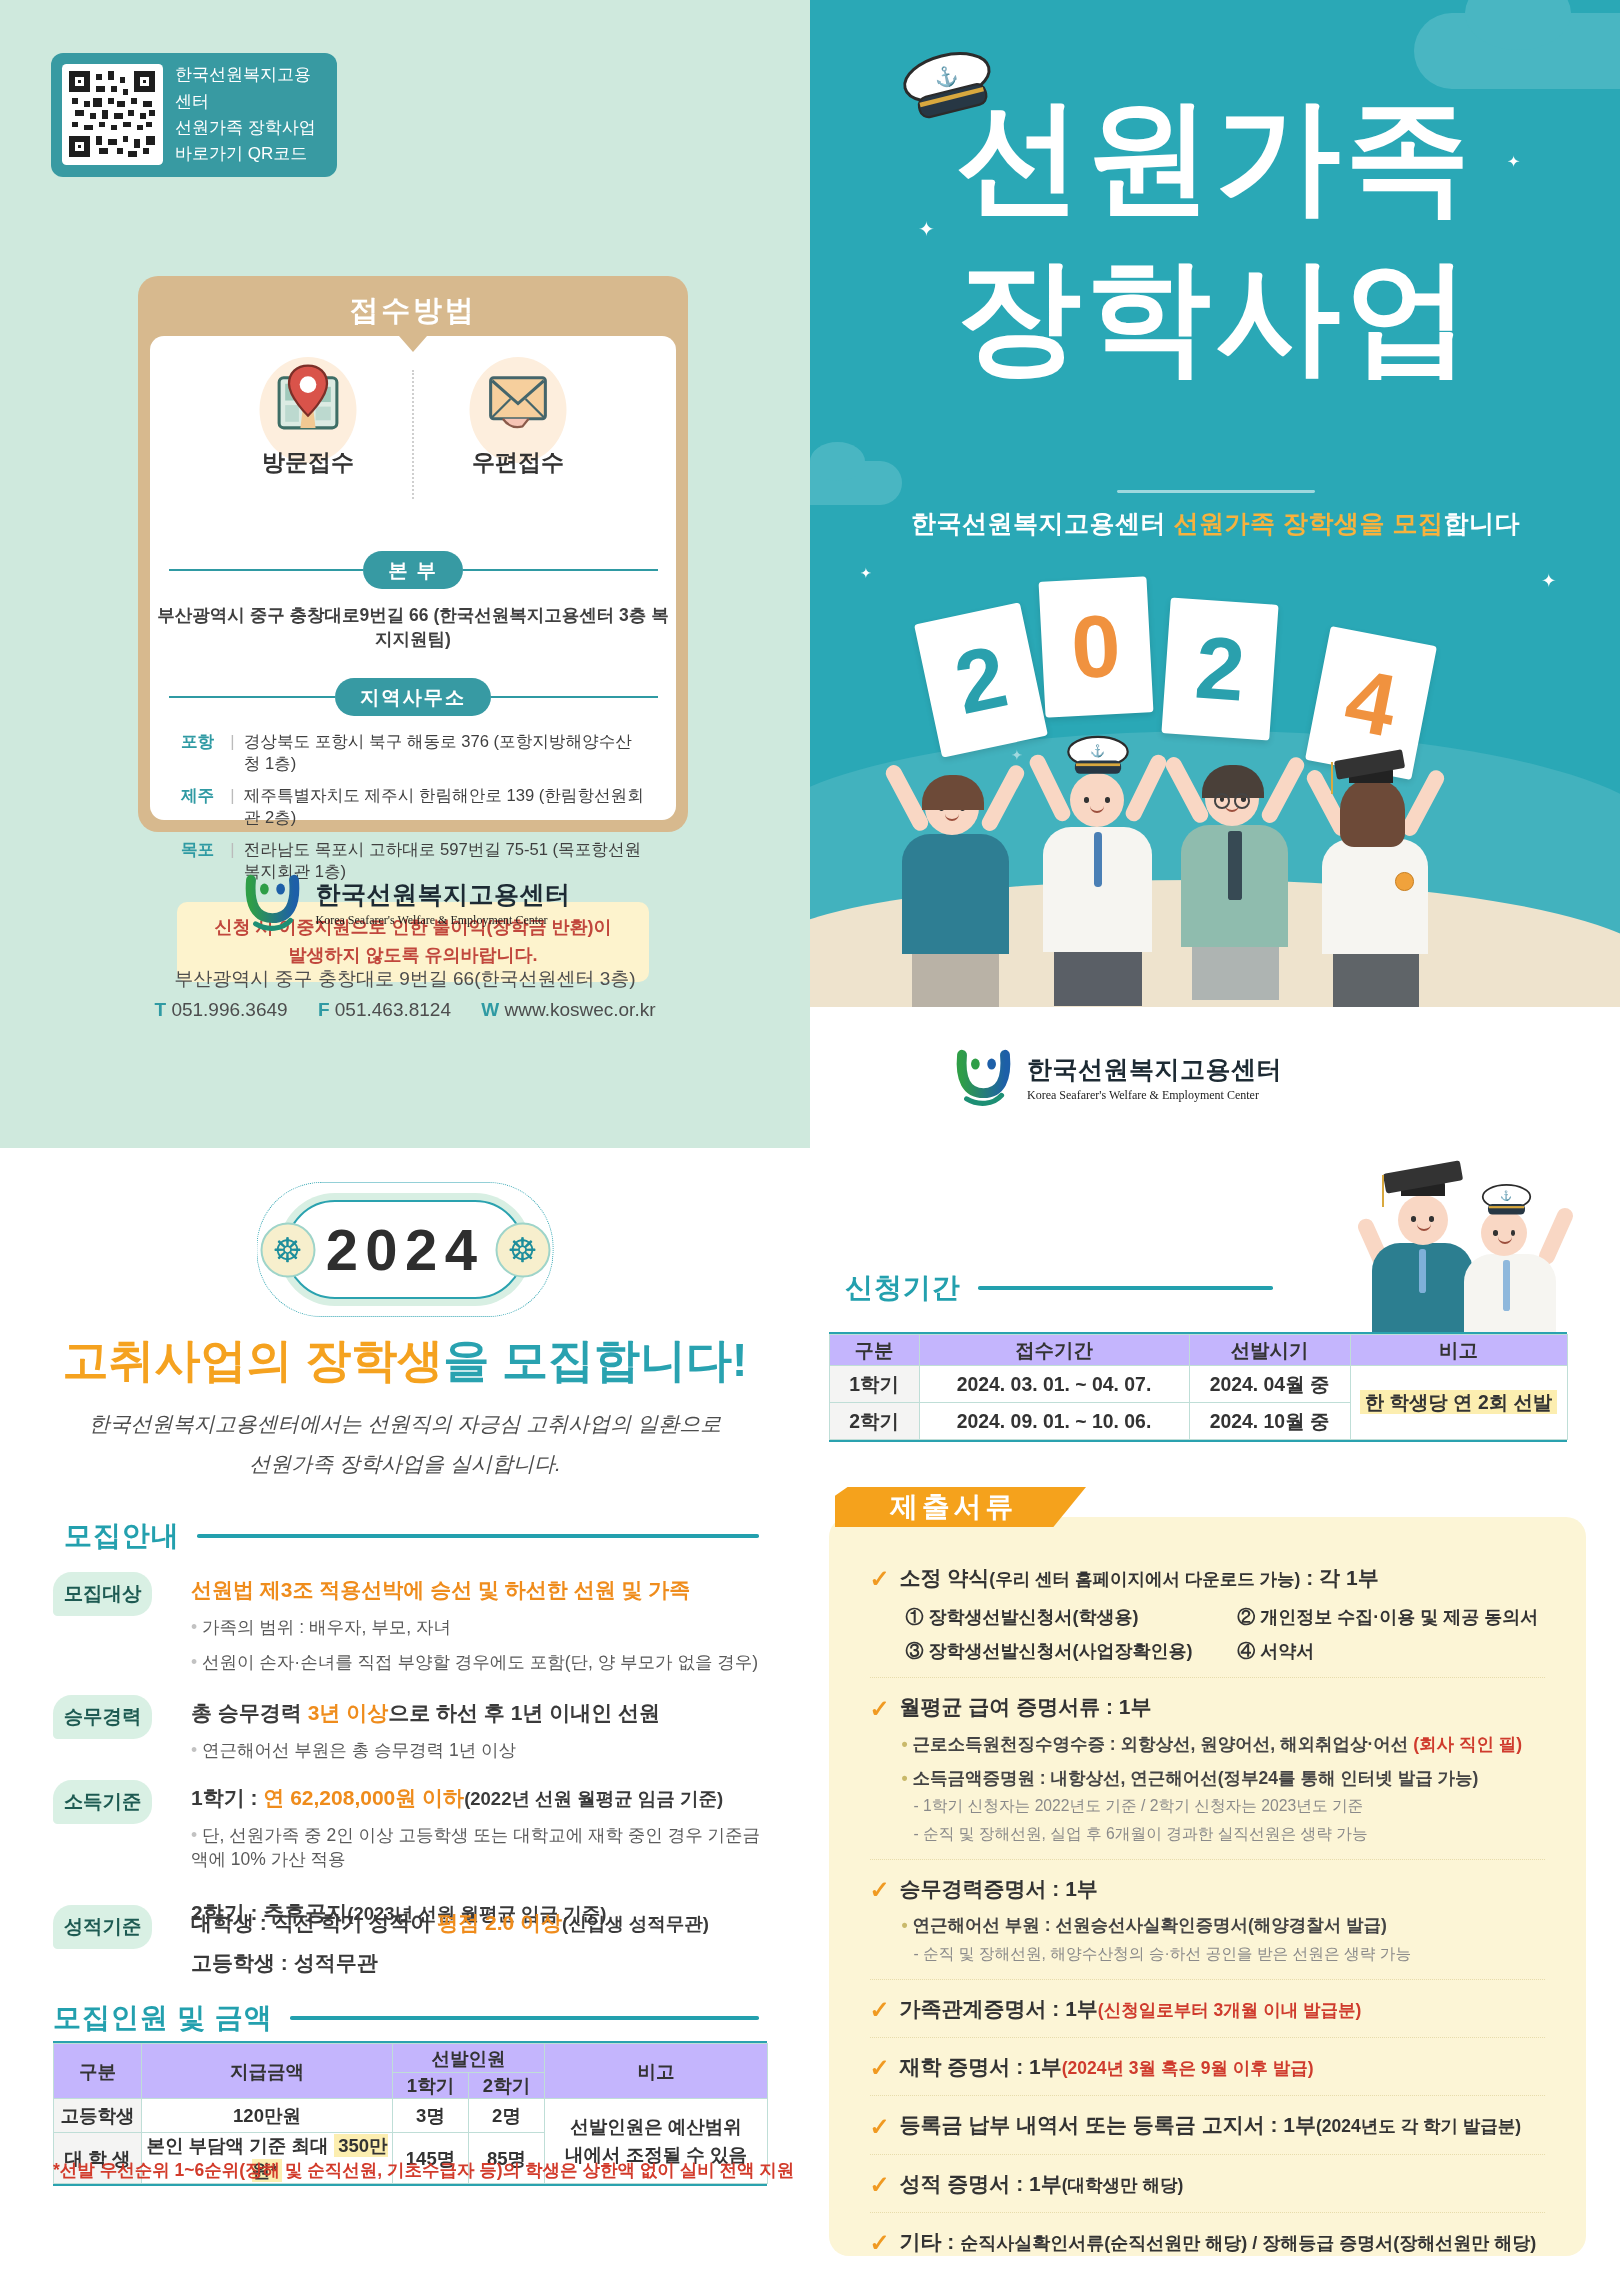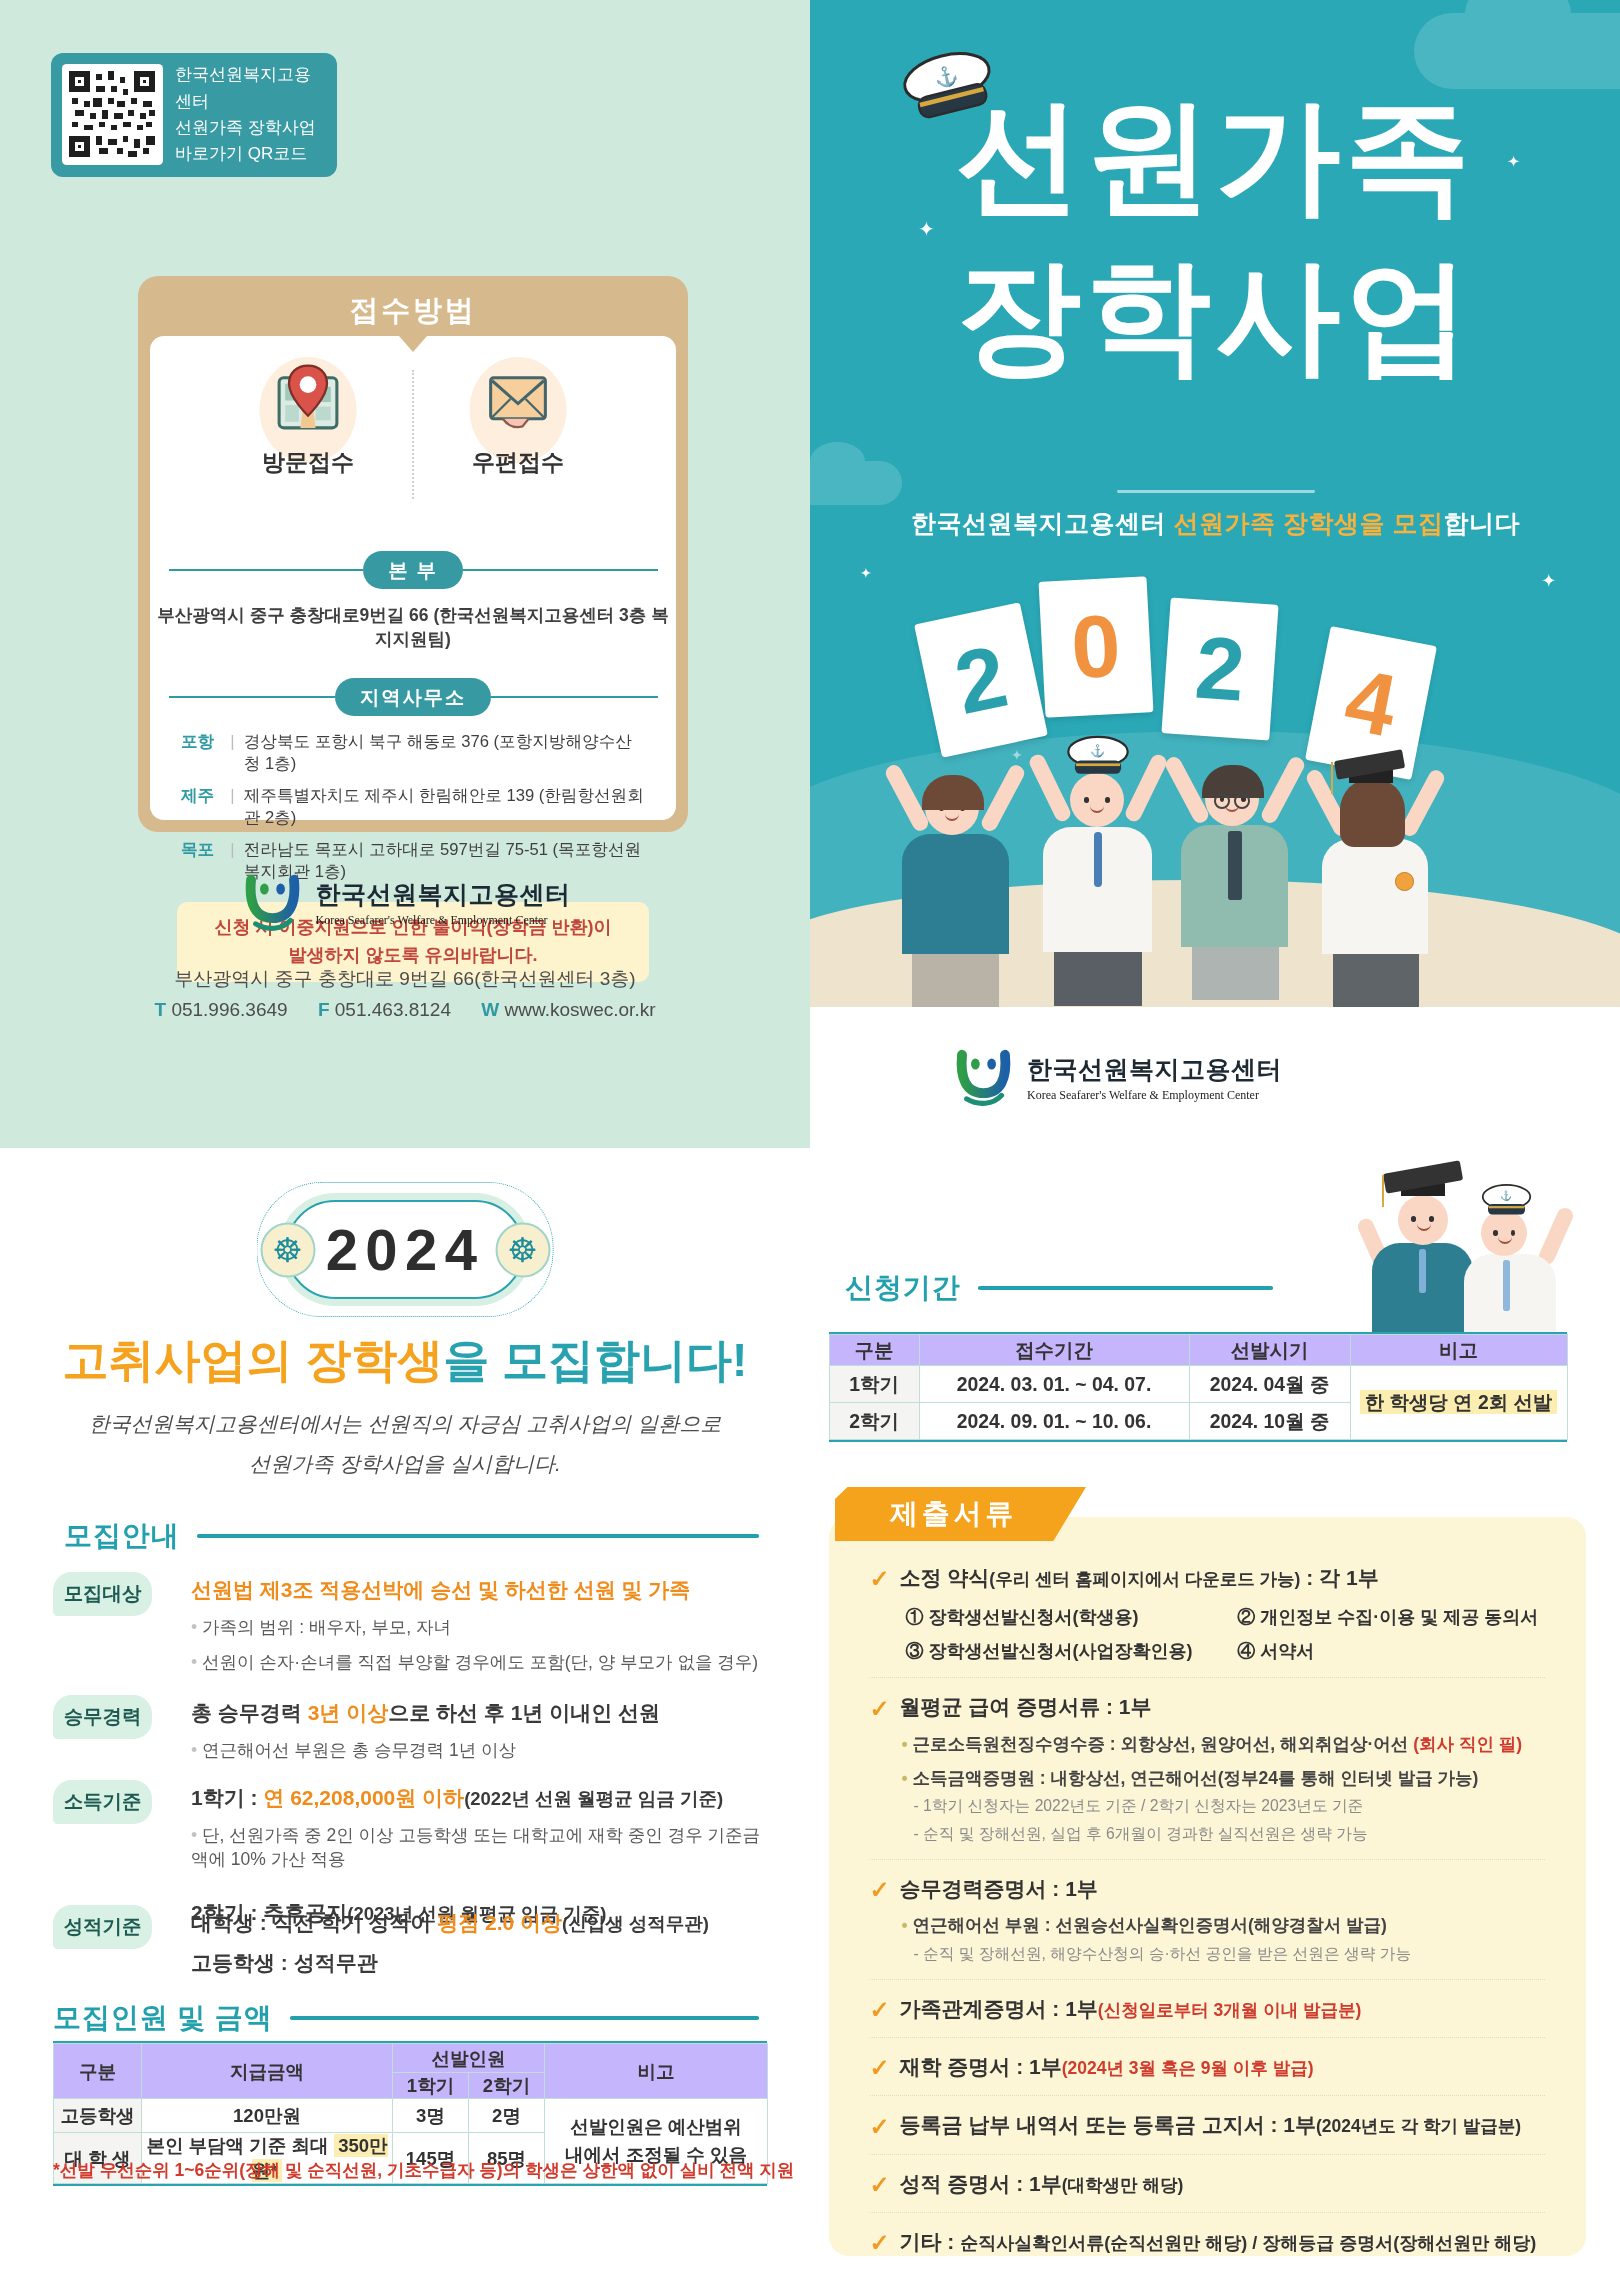--- a/index.html
+++ b/index.html
@@ -137,21 +137,21 @@
   .footnote { position:absolute; left:53px; top:1010px; color:#d23b2b; font-size:17.5px; font-weight:600; }
 
   
   .period-head { left:35px; top:121px; width:461px; }
   .period-head .sec-line { flex:0 0 295px; }
   .duo { position:absolute; right:53px; top:14px; width:203px; height:170px; z-index:1; }
   .period-tbl { left:18.5px; top:184px; width:738px; z-index:2; }
   .period-tbl table { width:100%; }
   .period-tbl th { height:31px; font-size:19.4px; }
   .period-tbl td { height:37px; font-size:19.4px; }
-  .ribbon { position:absolute; left:25px; top:339px; width:251px; height:54px; background:#f5a21c; clip-path:polygon(0 22%, 5% 0, 100% 0, 87% 100%, 0 100%); display:flex; align-items:center; justify-content:center; z-index:3; }
+  .ribbon { position:absolute; left:25px; top:339px; width:251px; height:40px; background:#f5a21c; clip-path:polygon(0 22%, 5% 0, 100% 0, 87% 100%, 0 100%); display:flex; align-items:center; justify-content:center; z-index:3; }
   .ribbon span { color:#fff; font-size:28px; font-weight:800; letter-spacing:3.7px; padding-right:14px; }
   .docs-panel { position:absolute; left:18.5px; top:369px; width:757px; height:739px; background:#fcf5d6; border-radius:20px; padding:46px 41px 23px; overflow:hidden; z-index:2; }
   .doc-head { position:relative; padding-left:30px; font-size:21px; font-weight:800; color:#333; line-height:1.4; }
   .doc-head .chk { position:absolute; left:0; top:-0.9px; color:#f09a22; font-size:24px; font-weight:900; }
   .doc-paren { font-size:17.5px; font-weight:600; }
   .doc-red { color:#cf3b2d; }
   .doc-grid { display:grid; grid-template-columns:1.05fr 1fr; gap:10px 9.2px; margin:13px 0 0 36px; font-size:18px; color:#333; font-weight:600; }
   .doc-bullet { margin:10px 0 0 32px; font-size:17.5px; color:#444; font-weight:600; }
   .doc-bullet::before { content:"• "; color:#c9b96a; }
   .doc-dash { margin:6.5px 0 0 44px; font-size:15.7px; color:#8a8a8a; }

